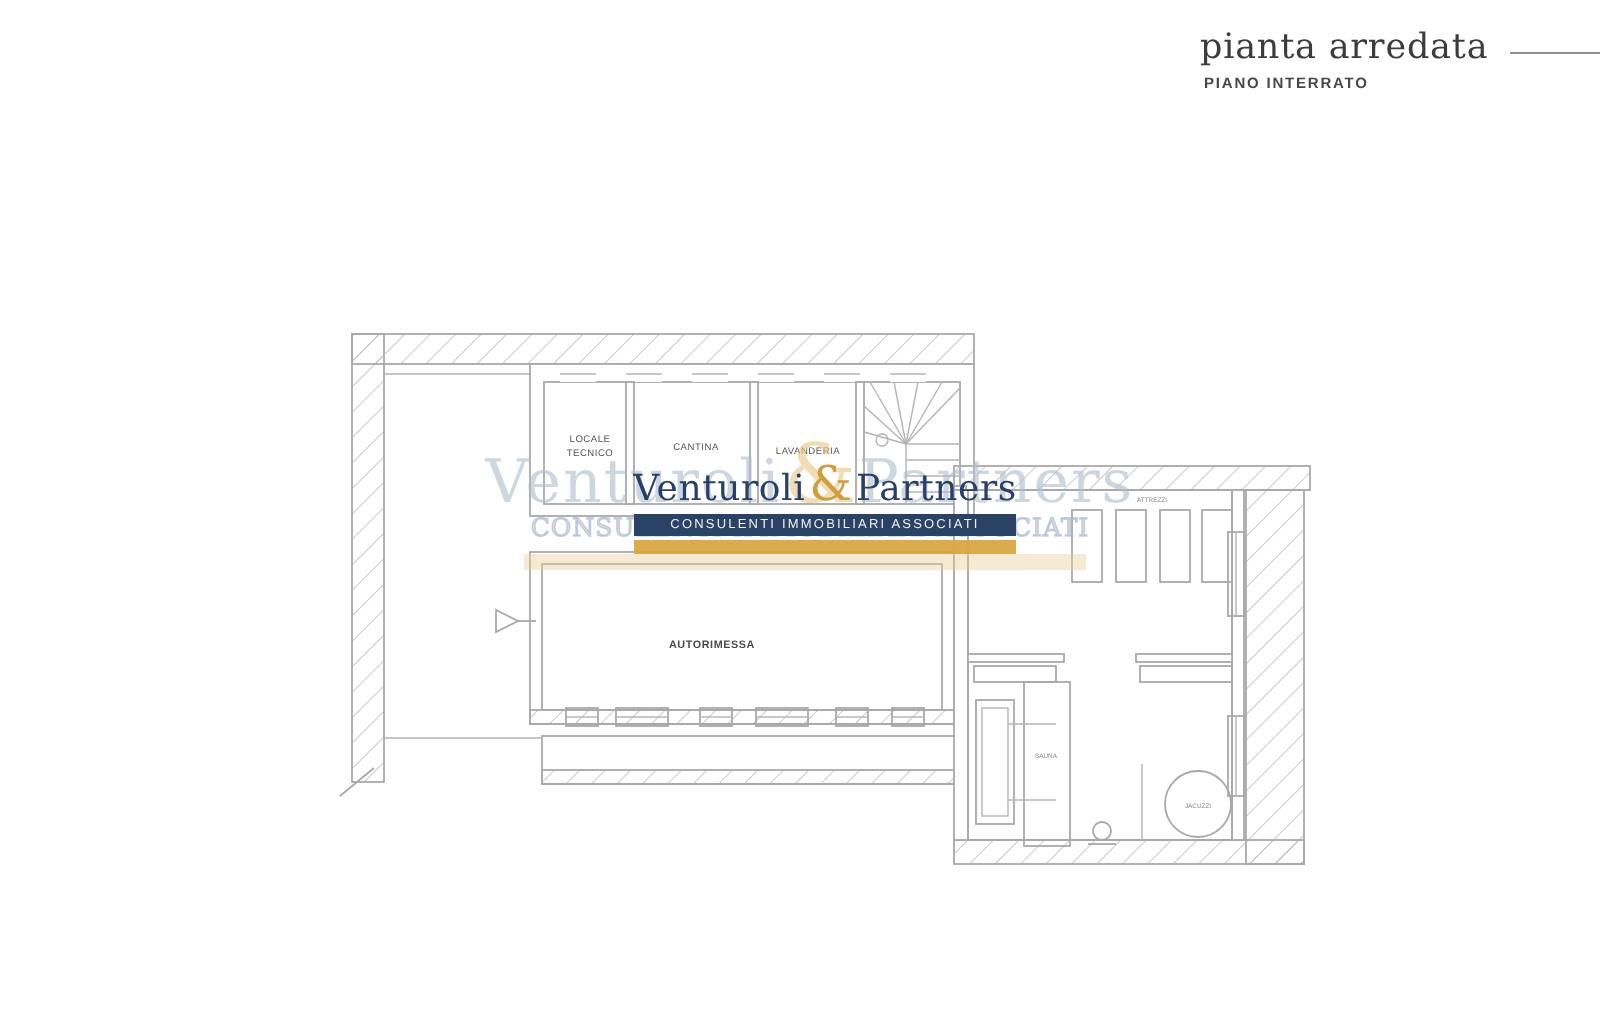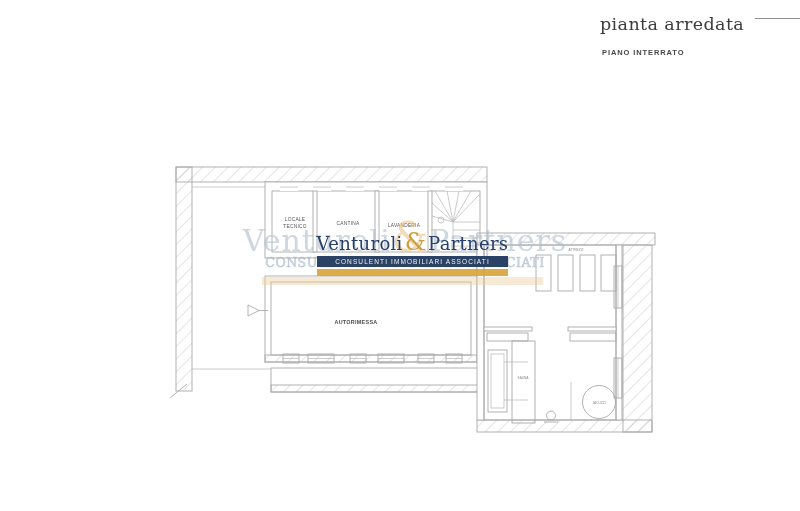--- a/index.html
+++ b/index.html
@@ -1,26 +1,26 @@
 <!DOCTYPE html>
 <html><head>
 <meta charset="utf-8">
 <style>
   html,body{margin:0;padding:0;background:#fff;}
   #page{position:relative;width:800px;height:511px;background:#ffffff;overflow:hidden;
         font-family:"Liberation Sans",sans-serif;}
 
   
   #title-block{position:absolute;left:600px;top:14px;width:196px;}
-  #title-row{display:flex;align-items:flex-start;}
+  #title-row{display:flex;align-items:center;}
   #plan-title{font-family:"DejaVu Serif","Liberation Serif",serif;font-size:17.5px;
               color:#3c3c3c;letter-spacing:.4px;white-space:nowrap;}
   #title-rule{flex:0 0 48px;height:1px;background:#8f8f8f;margin-left:11px;margin-top:4px;}
   #plan-subtitle{font-size:7.5px;font-weight:bold;letter-spacing:.9px;color:#474747;
-                 margin-top:14px;margin-left:2px;}
+                 margin-top:3px;margin-left:2px;}
 
   
   svg{position:absolute;left:0;top:0;}
   .wall{stroke:#a9a9a9;stroke-width:.9;fill:#ffffff;}
   .hatched{stroke:#a9a9a9;stroke-width:.9;fill:url(#hatch);}
   .ln{stroke:#a9a9a9;stroke-width:.9;fill:none;}
   .thin{stroke:#b4b4b4;stroke-width:.7;fill:none;}
   .lbl{font-family:"Liberation Sans",sans-serif;font-size:4.8px;fill:#555;letter-spacing:.25px;}
   .lbl-big{font-family:"Liberation Sans",sans-serif;font-size:5.4px;font-weight:bold;
            fill:#4a4a4a;letter-spacing:.3px;}

